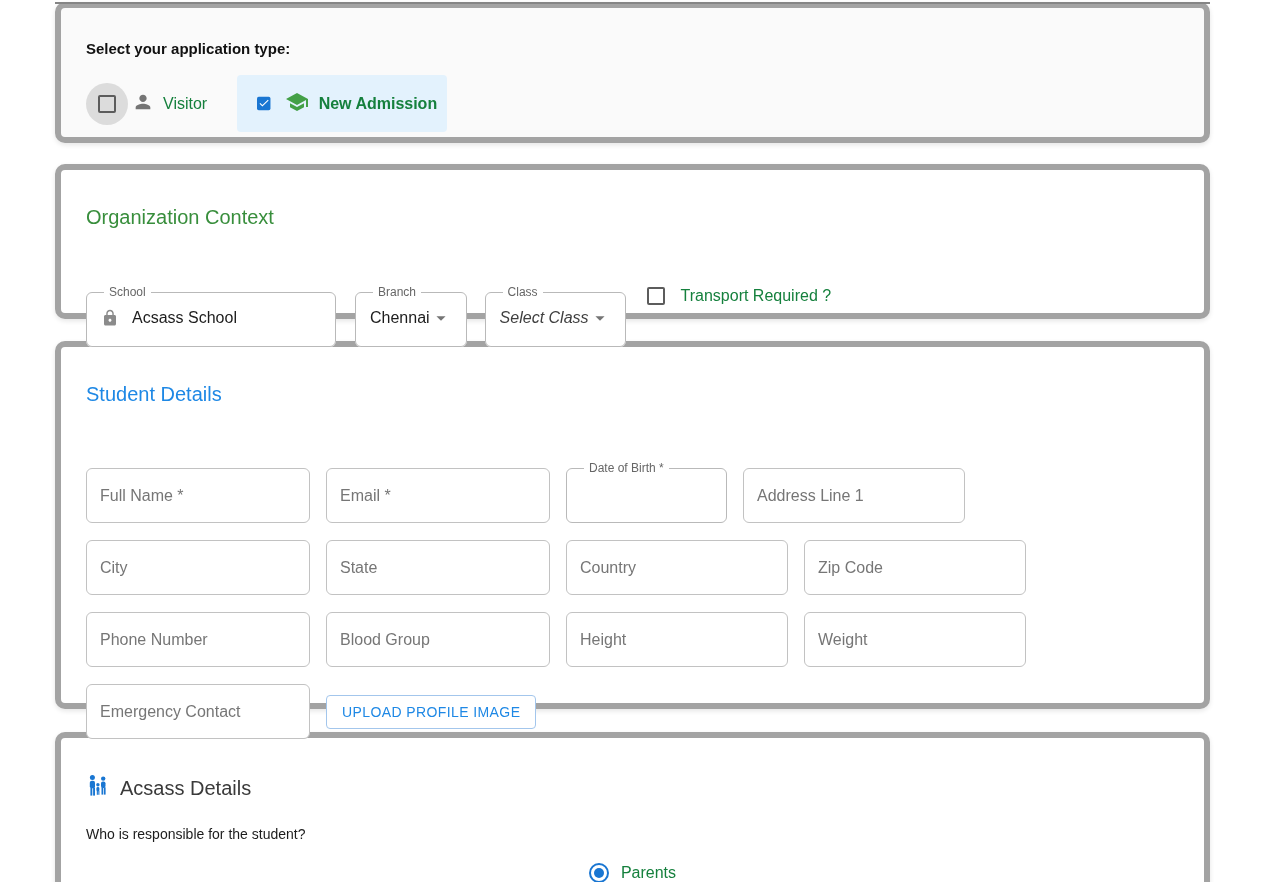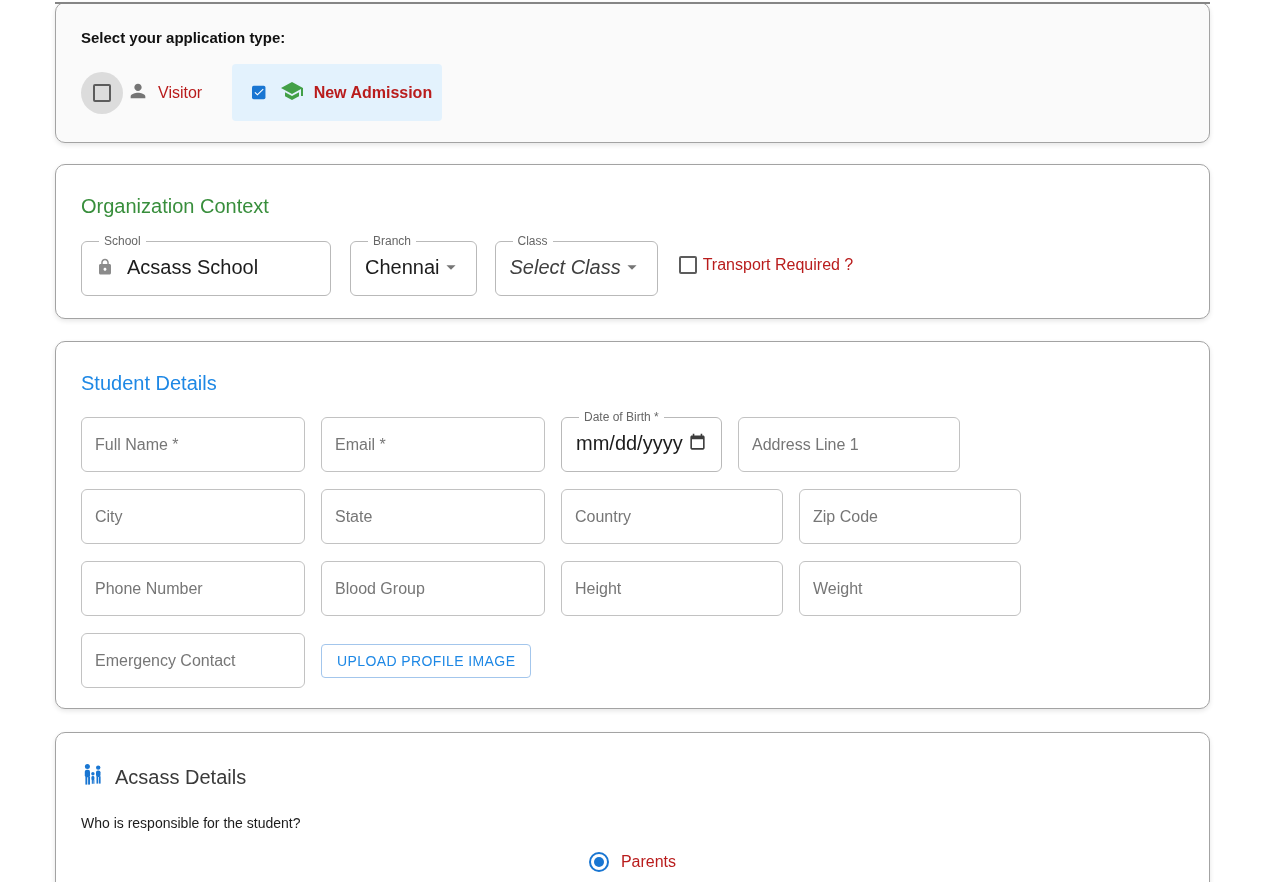--- a/index.html
+++ b/index.html
@@ -1,67 +1,67 @@
 <!DOCTYPE html>
 <html><head>
 <meta charset="utf-8">
 <style>
   * { box-sizing: border-box; margin: 0; padding: 0; }
   html, body { width: 1264px; height: 882px; overflow: hidden; background: #fff;
     font-family: "Liberation Sans", sans-serif; color: #212121; }
   .page { position: relative; width: 1264px; height: 882px; padding-left: 55px; }
   .top-line { position: absolute; top: 0; left: 55px; width: 1155px; height: 2px; background: #858585; }
 
-  .card { width: 1155px; background: #fff; border: 1px solid #a3a3a3; border-radius: 10px;
-    box-shadow: 0 2px 5px rgba(0,0,0,0.10); padding: 0 25px; }
+  .card { width: 1155px; background: #fff; border: 6px solid #a3a3a3; border-radius: 10px;
+    box-shadow: 0 2px 5px rgba(0,0,0,0.10); padding: 6px 25px; }
   .card1 { margin-top: 2px; height: 141px; background: #fafafa; }
   .card2 { margin-top: 21px; height: 155px; }
   .card3 { margin-top: 22px; height: 368px; }
   .card4 { margin-top: 23px; height: 220px; }
 
   
   .apptype-title { padding-top: 26px; font-size: 15px; font-weight: bold; color: #111; }
   .apptype-row { margin-top: 18px; display: flex; align-items: center; }
   .opt { display: flex; align-items: center; }
   .ripple-circle { width: 42px; height: 42px; border-radius: 50%; background: #dcdcdc;
     display: flex; align-items: center; justify-content: center; cursor: pointer; }
   .cb { width: 18px; height: 18px; border: 2px solid #5c5c5c; border-radius: 2px; background: transparent; }
   .cb-checked { width: 19px; height: 19px; display: block; }
-  .opt-label { font-size: 16px; color: #b91c1c; }
+  .opt-label { font-size: 16px; color: #15803d; }
   .visitor-icon { margin-left: 4px; }
   .visitor-label { margin-left: 9px; }
   .tile-selected { margin-left: 30px; height: 57px; width: 210px; background: #e3f2fd;
     border-radius: 4px; display: flex; align-items: center; padding: 0 10px 0 20px; cursor: pointer; }
   .tile-selected .opt-label { font-weight: bold; margin-left: 10px; white-space: nowrap; }
   .grad-icon { margin-left: 14px; }
 
   
   .sec-heading { padding-top: 30px; font-size: 20px; line-height: 22px; font-weight: 400; }
   .sec-heading.green { color: #388e3c; }
   .sec-heading.blue { color: #1e88e5; }
 
   
   .frow { display: flex; align-items: flex-end; }
   .org-row { margin-top: 17px; align-items: center; }
-  fieldset.ofield { border: 1px solid #b9b9b9; border-radius: 6px; height: 62px; padding: 0 12px; background: #fff; }
+  fieldset.ofield { border: 1px solid #b9b9b9; border-radius: 6px; height: 62px; padding: 0 12px; background: #fff; margin-top: 40px; }
   fieldset.ofield legend { font-size: 12px; line-height: 14px; color: #666; padding: 0 5px; margin-left: 5px; }
   .ofield-inner { display: flex; align-items: center; height: 38px; padding: 0 2px; }
-  .ofield-text { font-size: 20px; color: #1c1c1c; white-space: nowrap; }
+  .ofield-text { font-size: 16px; color: #1c1c1c; white-space: nowrap; }
   .ofield-text.placeholder-i { font-style: italic; color: #3f3f3f; }
   .caret { margin-left: auto; width: 22px; height: 22px; flex: 0 0 auto; }
   .lockwrap { width: 18px; height: 20px; flex: 0 0 auto; }
   .lock-text { margin-left: 13px; }
   .f-school { width: 250px; }
   .f-branch { width: 102px; margin-left: 19px; }
   .f-class { width: 136px; margin-left: 18px; }
   .f-year { width: 185px; margin-left: 34px; }
   .f-dob { width: 161px; }
 
   .check-opt { display: flex; align-items: center; margin-left: 21px; cursor: pointer; }
-  .check-opt .opt-label { margin-left: 6px; }
+  .check-opt .opt-label { margin-left: 16px; }
 
   
   .tinput { height: 55px; border: 1px solid #c2c2c2; border-radius: 6px; background: #fff;
     padding: 0 13px; font-size: 16px; font-family: "Liberation Sans", sans-serif; color: #737373; outline: none; }
   .tinput::placeholder { color: #767676; opacity: 1; }
   .srow { margin-top: 17px; }
   .srow1 { margin-top: 16px; }
   .g16 { margin-left: 16px; }
   .w224 { width: 224px; }
   .w222 { width: 222px; }
@@ -172,28 +172,20 @@
   </section>
 
   <section class="card card3">
     <h2 class="sec-heading blue">Student Details</h2>
 
     <div class="frow srow1">
       <input class="tinput w224" type="text" placeholder="Full Name *" style="">
       <input class="tinput w224 g16" type="text" placeholder="Email *" style="">
       <fieldset class="ofield f-dob g16">
         <legend>Date of Birth *</legend>
-        <div class="ofield-inner">
-          <span class="ofield-text">mm/dd/yyyy</span>
-          <button class="cal-btn">
-            <svg width="19" height="19" viewBox="0 0 24 24">
-                <path fill="#3c3c3c" d="M19 3h-1V1h-2v2H8V1H6v2H5c-1.11 0-2 .9-2 2v14c0 1.1.89 2 2 2h14c1.1 0 2-.9 2-2V5c0-1.1-.9-2-2-2zm0 16H5V8h14v11z"></path>
-              </svg>
-          </button>
-        </div>
       </fieldset>
       <input class="tinput w222 g16" type="text" placeholder="Address Line 1" style="">
     </div>
 
     <div class="frow srow">
       <input class="tinput w224" type="text" placeholder="City" style="">
       <input class="tinput w224 g16" type="text" placeholder="State" style="">
       <input class="tinput w222 g16" type="text" placeholder="Country" style="">
       <input class="tinput w222 g16" type="text" placeholder="Zip Code" style="">
     </div>

